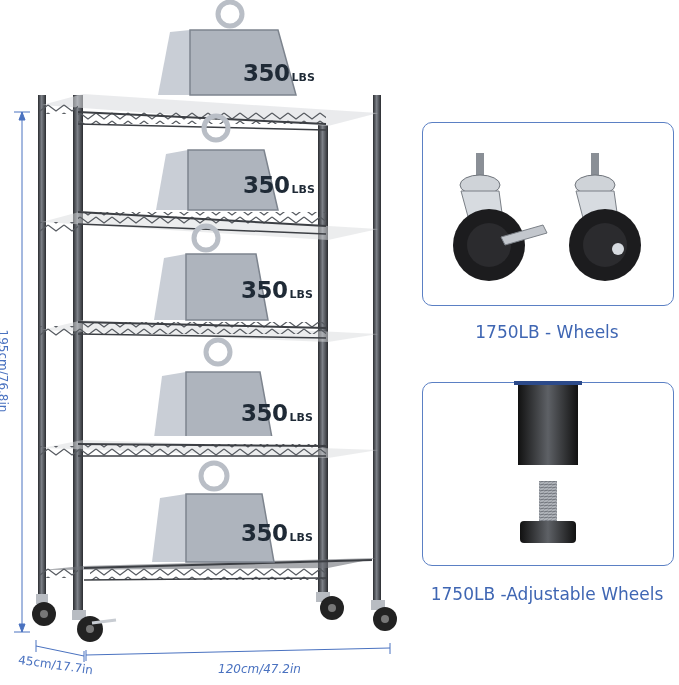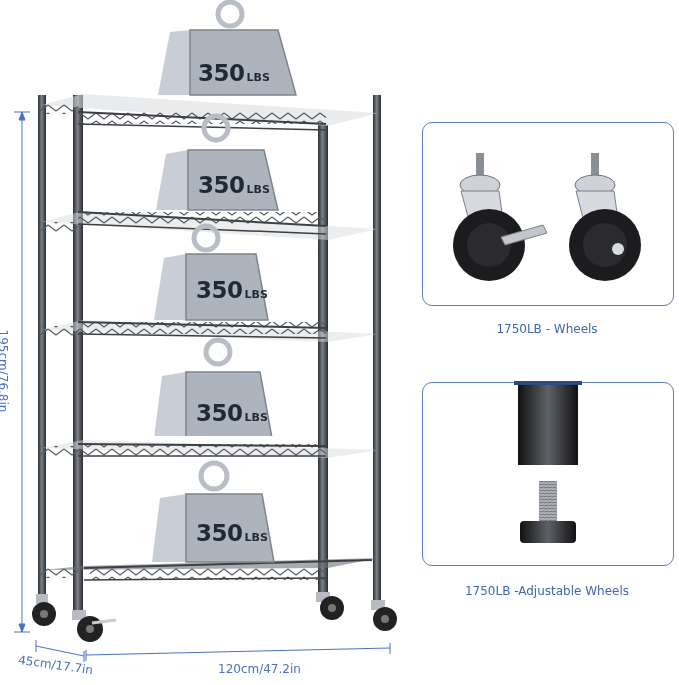--- a/index.html
+++ b/index.html
@@ -11,27 +11,27 @@
     .abs { position: absolute; }
     .dim-text {
       position: absolute; color: #4a72c0; font-size: 12px;
       font-family: "DejaVu Sans", sans-serif; white-space: nowrap;
     }
     .callout-box {
       position: absolute; border: 1.5px solid #5b80c4; border-radius: 10px;
       background: #fff;
     }
     .callout-label {
-      position: absolute; color: #3f66b3; font-size: 12px;
+      position: absolute; color: #3f66b3; font-size: 17px;
       font-family: "DejaVu Sans", sans-serif; text-align: center; white-space: nowrap;
     }
     .weight { position: absolute; width: 160px; height: 110px; }
     .weight-text {
       position: absolute; font-family: "DejaVu Sans", sans-serif; font-weight: bold;
-      color: #1f2a36; white-space: nowrap;
+      color: #1f2a36; white-space: nowrap; margin-left: 45px;
     }
     .weight-text .num { font-size: 23px; letter-spacing: -0.5px; }
     .weight-text .unit { font-size: 11px; margin-left: 2px; }
   </style>
 </head>
 <body>
 
 <svg class="abs" style="left:0;top:0" width="679" height="685" viewBox="0 0 679 685">
   <defs>
     <linearGradient id="pole" x1="0" x2="1">
@@ -167,21 +167,21 @@
   <svg class="abs" width="160" height="110">
     <circle cx="66" cy="18" r="13" fill="none" stroke="#b9bec6" stroke-width="5"></circle>
     <polygon points="4,104 12,40 38,36 38,104" fill="#c9ced6"></polygon>
     <polygon points="38,36 114,36 126,104 38,104" fill="#aeb4bd" stroke="#7d848e" stroke-width="1.5"></polygon>
   </svg>
   <div class="weight-text" style="left:48px;top:62px;"><span class="num">350</span><span class="unit">LBS</span></div>
 </div>
 
 <div class="dim-text" style="left:-38px;top:364px;transform:rotate(90deg);">195cm/76.8in</div>
 <div class="dim-text" style="left:18px;top:658px;transform:rotate(8deg);">45cm/17.7in</div>
-<div class="dim-text" style="left:218px;top:662px;">120cm/47.2in</div>
+<div class="dim-text" style="left:218px;top:662px;font-style:italic;">120cm/47.2in</div>
 
 <div class="callout-box" style="left:422px;top:122px;width:250px;height:182px;">
   <svg class="abs" style="left:20px;top:22px;" width="210" height="140" viewBox="0 0 210 140">
 
     <rect x="33" y="8" width="8" height="22" fill="#8a8f96"></rect>
     <ellipse cx="37" cy="40" rx="20" ry="10" fill="#cfd3d8" stroke="#6f747b"></ellipse>
     <path d="M18 46 L56 46 L62 90 L30 90 Z" fill="#d7dbe0" stroke="#7a7f86"></path>
     <circle cx="46" cy="100" r="36" fill="#1c1c1e"></circle>
     <circle cx="46" cy="100" r="22" fill="#2b2b2e"></circle>
     <path d="M58 92 L100 80 L104 88 L62 100 Z" fill="#c3c7cd" stroke="#7a7f86"></path>

